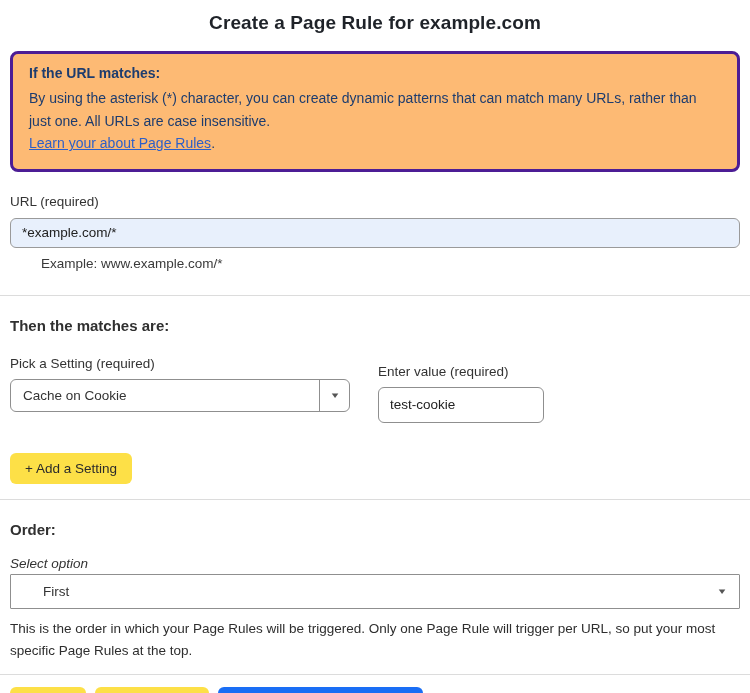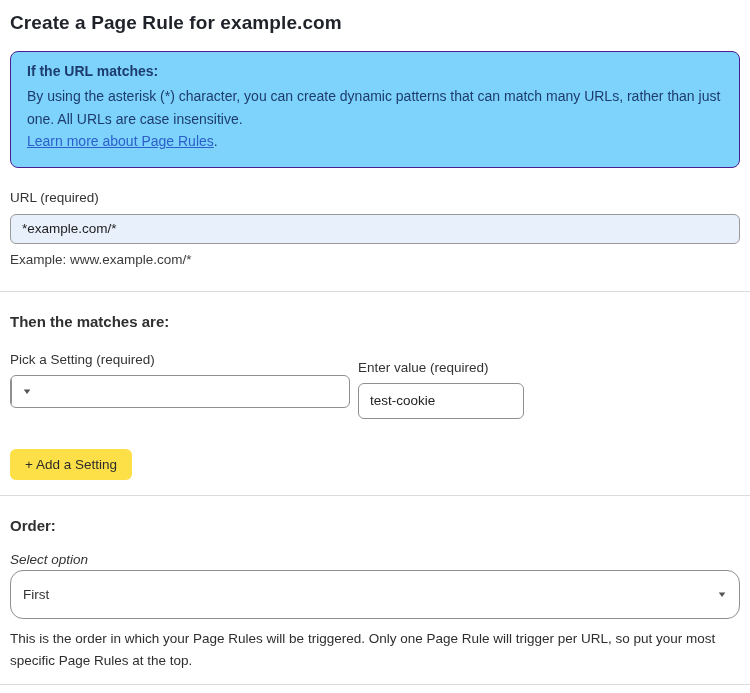--- a/index.html
+++ b/index.html
@@ -12,26 +12,27 @@
     color: #222;
   }
   .container { padding: 8px 10px 0 10px; }
 
   .page-title {
     font-size: 19px;
     font-weight: 700;
     color: #1f2329;
     margin: 4px 0 0 0;
     letter-spacing: 0.1px;
+    text-align: center;
   }
 
   .info-box {
     margin-top: 17px;
-    background: #7dd3fc;
-    border: 1px solid #4c1d95;
+    background: #fdba74;
+    border: 3px solid #4c1d95;
     border-radius: 8px;
     padding: 11px 16px 14px 16px;
   }
   .info-heading {
     font-size: 14px;
     font-weight: 700;
     color: #1d3c6e;
     margin-bottom: 6px;
   }
   .info-body {
@@ -62,20 +63,21 @@
     padding: 14px 11px;
     font-size: 13.5px;
     color: #222;
     font-family: "Liberation Sans", sans-serif;
     outline: none;
   }
   .example-text {
     margin-top: 8px;
     font-size: 13.5px;
     color: #3a3a3a;
+    margin-left: 31px;
   }
 
   .divider {
     border: none;
     border-top: 1px solid #dcdcdc;
     margin: 0 -10px;
   }
   .divider-1 { margin-top: 24px; }
   .divider-2 { margin-top: 15px; }
   .divider-3 { margin-top: 12px; }
@@ -85,21 +87,21 @@
     font-weight: 700;
     color: #303030;
   }
   .settings-heading { margin-top: 21px; }
   .order-heading { margin-top: 21px; }
 
   .settings-row {
     margin-top: 22px;
     display: flex;
     align-items: flex-start;
-    gap: 8px;
+    gap: 28px;
   }
   .setting-col { width: 340px; }
   .value-col { margin-top: 8px; }
   .col-label { margin-bottom: 8px; }
 
   .custom-select {
     display: flex;
     align-items: stretch;
     height: 33px;
     background: #fff;
@@ -158,22 +160,23 @@
 
   .add-setting-btn {
     margin-top: 30px;
     padding: 0 15px;
     height: 31px;
   }
 
   .order-label { margin-top: 18px; margin-bottom: 3px; font-style: italic; }
 
   .order-select {
-    height: 49px;
-    border-radius: 13px;
+    height: 35px;
+    border-radius: 1px;
+    padding-left: 20px;
   }
   .order-select .sel-text { padding: 0 12px; }
   .order-select .sel-arrow-plain {
     display: flex;
     align-items: center;
     padding-right: 13px;
   }
 
   .help-text {
     margin-top: 9px;
@@ -196,35 +199,36 @@
 </head>
 <body>
 
 <div class="container">
 
   <h1 class="page-title">Create a Page Rule for example.com</h1>
 
   <div class="info-box">
     <div class="info-heading">If the URL matches:</div>
     <div class="info-body">By using the asterisk (*) character, you can create dynamic patterns that can match many URLs, rather than just one. All URLs are case insensitive.</div>
-    <div class="info-link-line"><a class="info-link">Learn more about Page Rules</a><span>.</span></div>
+    <div class="info-link-line"><a class="info-link">Learn your about Page Rules</a><span>.</span></div>
   </div>
 
   <div class="field-label url-label">URL (required)</div>
   <input class="url-input" type="text" value="*example.com/*" style="">
   <div class="example-text">Example: www.example.com/*</div>
 
   <hr class="divider divider-1">
 
   <div class="section-heading settings-heading">Then the matches are:</div>
 
   <div class="settings-row">
     <div class="setting-col">
       <div class="field-label col-label">Pick a Setting (required)</div>
       <div class="custom-select">
+        <div class="sel-text">Cache on Cookie</div>
         <div class="sel-arrow-seg">
           <span class="arrow-glyph">▼</span>
         </div>
       </div>
     </div>
     <div class="value-col">
       <div class="field-label col-label">Enter value (required)</div>
       <input class="value-input" type="text" value="test-cookie" style="">
     </div>
   </div>

